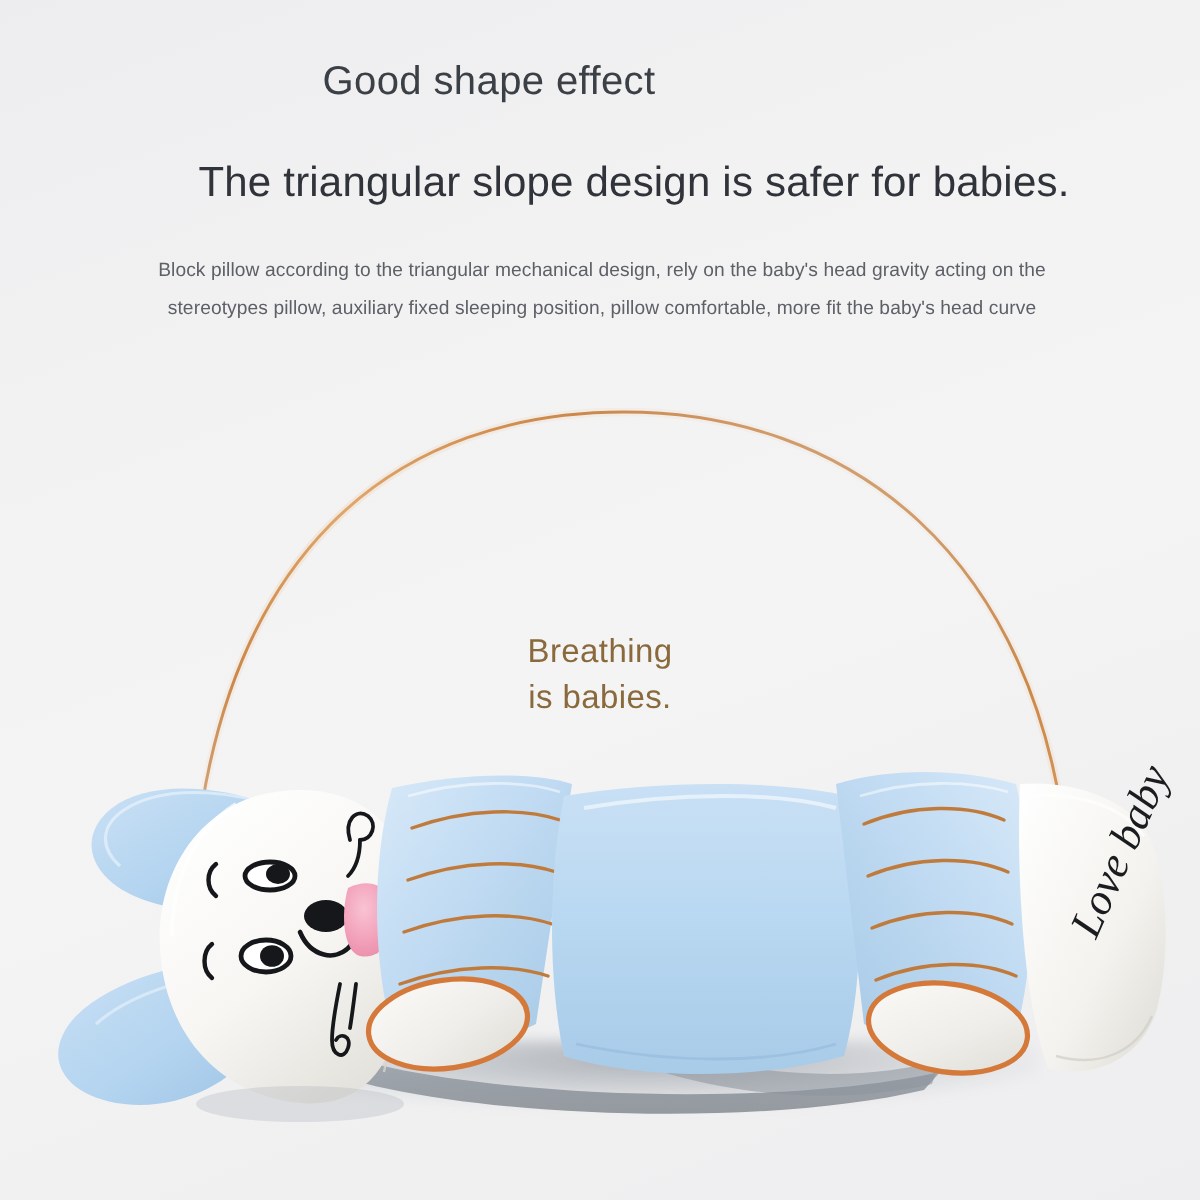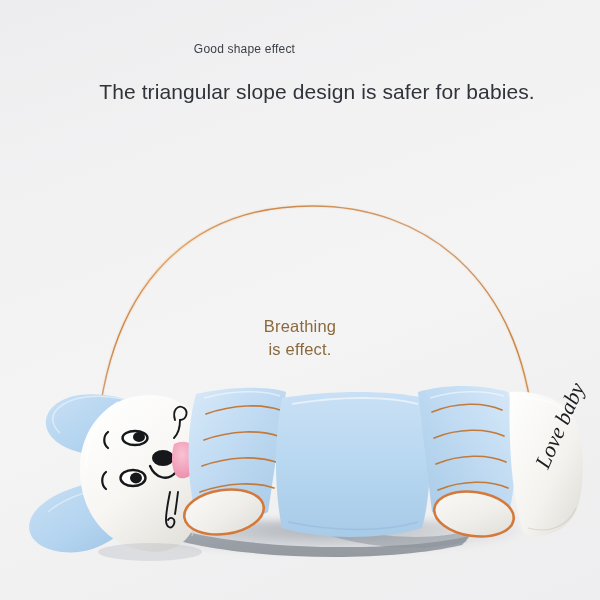--- a/index.html
+++ b/index.html
@@ -20,25 +20,24 @@
     background: linear-gradient(160deg, #ededef 0%, #f2f2f3 28%, #f4f4f5 55%, #f0f0f1 78%, #eeeef0 100%);
     overflow: hidden;
   }
   
   .headline-small {
     position: absolute;
     left: 0;
     top: 30px;
     width: 489px;
     text-align: center;
-    font-size: 12px;
+    font-size: 20px;
     color: #3b3f46;
     letter-spacing: .2px;
     font-weight: 400;
-    margin-top: 12px;
   }
   .headline-large {
     position: absolute;
     left: 17px;
     top: 80px;
     width: 600px;
     text-align: center;
     font-size: 21px;
     color: #30343a;
     letter-spacing: .1px;
@@ -96,20 +95,24 @@
 </style>
 </head>
 <body>
 
 <div id="page">
 
   <div class="headline-small">Good shape effect</div>
 
   <div class="headline-large">The triangular slope design is safer for babies.</div>
 
+  <div class="body-copy">
+    <span>Block pillow according to the triangular mechanical design, rely on the baby's head gravity acting on the</span>
+    <span>stereotypes pillow, auxiliary fixed sleeping position, pillow comfortable, more fit the baby's head curve</span>
+  </div>
 
   <svg class="arc-layer" viewBox="0 0 600 600">
     <defs>
       <linearGradient id="arcgrad" x1="0" y1="1" x2="1" y2="0">
         <stop offset="0%" stop-color="#b9702f" stop-opacity="0"></stop>
         <stop offset="10%" stop-color="#bd7433" stop-opacity=".55"></stop>
         <stop offset="28%" stop-color="#c98341" stop-opacity=".95"></stop>
         <stop offset="50%" stop-color="#e0a76d" stop-opacity="1"></stop>
         <stop offset="72%" stop-color="#c98341" stop-opacity=".95"></stop>
         <stop offset="90%" stop-color="#bd7433" stop-opacity=".5"></stop>
@@ -120,21 +123,21 @@
         <stop offset="45%" stop-color="#f0c79c" stop-opacity=".55"></stop>
         <stop offset="100%" stop-color="#e8b887" stop-opacity="0"></stop>
       </linearGradient>
     </defs>
     <path d="M 95,470 C 100,268 205,206 312,206 C 423,206 520,276 534,432" fill="none" stroke="url(#arcglow)" stroke-width="4.2" opacity=".5"></path>
     <path d="M 95,470 C 100,268 205,206 312,206 C 423,206 520,276 534,432" fill="none" stroke="url(#arcgrad)" stroke-width="1.5"></path>
   </svg>
 
   <div class="caption">
     <span>Breathing</span>
-    <span>is effect.</span>
+    <span>is babies.</span>
   </div>
 
   <div class="shadow-base"></div>
 
   <svg class="product" viewBox="0 0 600 600">
     <defs>
       <linearGradient id="blueFace" x1="0" y1="0" x2="0" y2="1">
         <stop offset="0%" stop-color="#cfe4f6"></stop>
         <stop offset="35%" stop-color="#bcdaf2"></stop>
         <stop offset="100%" stop-color="#a9cdea"></stop>

